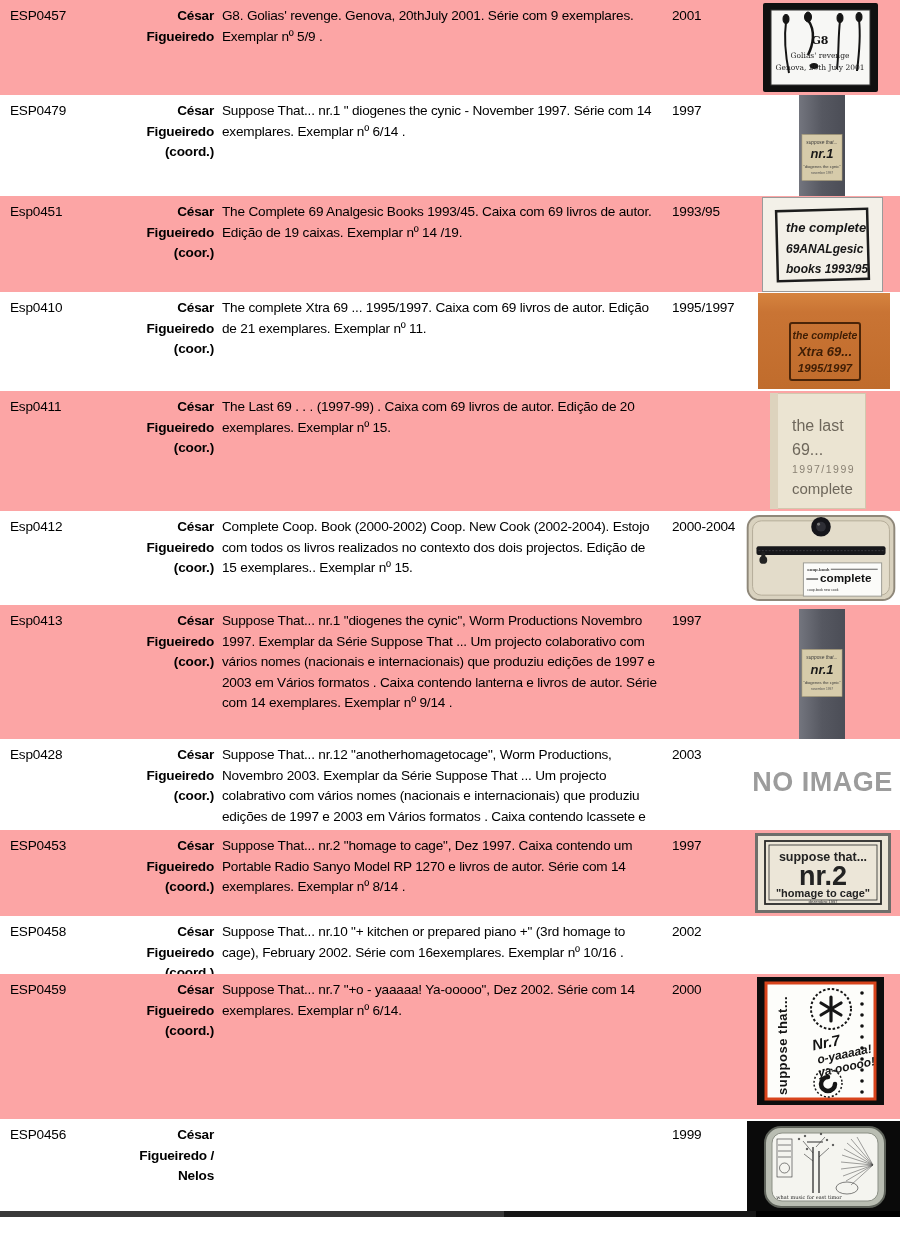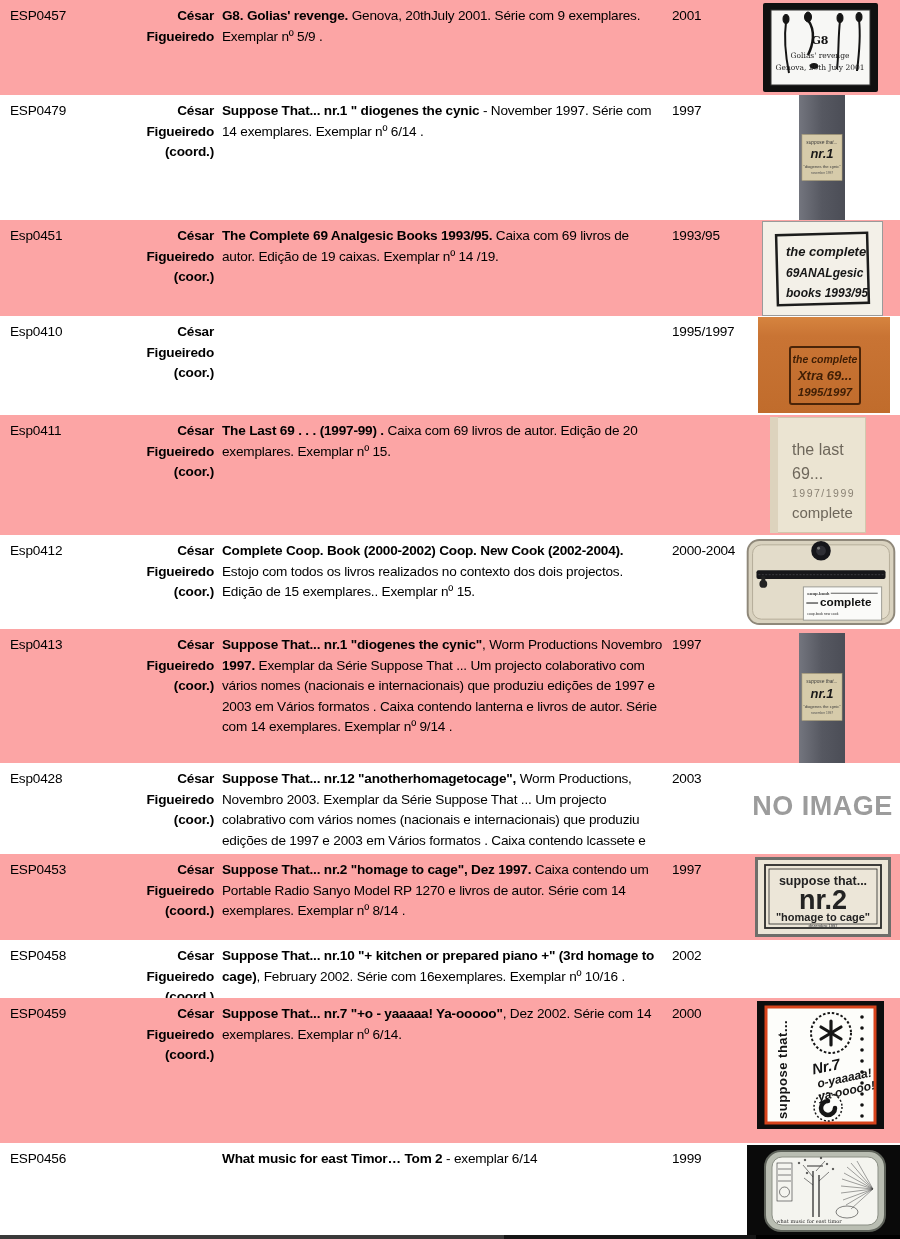--- a/index.html
+++ b/index.html
@@ -4,21 +4,21 @@
 <style>
   html,body{margin:0;padding:0;background:#fff;}
   .page{position:relative;width:900px;height:1239px;background:#fff;overflow:hidden;
         font-family:"Liberation Sans",sans-serif;color:#000;}
   .row{position:relative;width:900px;}
   .row.gray{background:#fca5a5;}
   .cell{position:absolute;top:6px;font-size:13.6px;line-height:20.6px;letter-spacing:-0.2px;}
   .cid{left:10px;width:92px;}
   .cauthor{left:108px;width:106px;font-weight:bold;text-align:right;}
   .cdesc{left:222px;width:441px;}
-  .cdesc .b{font-weight:bold;}
+  .cdesc .b{font-weight:normal;}
   .cyear{left:672px;width:66px;font-weight:normal;word-wrap:break-word;}
   .cthumb{position:absolute;top:0;left:745px;width:155px;height:100%;}
   .thumb{position:absolute;display:block;}
   .noimage{position:absolute;top:28px;left:0;width:100%;text-align:center;
            font-weight:bold;font-size:27px;letter-spacing:0.5px;color:#9c9c9c;}
   .footer{width:900px;height:6px;
           background:linear-gradient(90deg,#3a3a3a 0,#3a3a3a 56%,#161616 56%,#161616 84%,#000 84%);}
   svg text{font-family:"Liberation Sans",sans-serif;}
   svg .serif{font-family:"DejaVu Serif",serif;}
   svg .mono{font-family:"Liberation Mono",monospace;}
@@ -48,21 +48,21 @@
             <ellipse cx="96" cy="14" rx="3" ry="4.5"></ellipse>
           <ellipse cx="51" cy="63" rx="4" ry="2.5"></ellipse>
         </g>
         <text class="serif" x="57" y="41" font-size="11" font-weight="bold" text-anchor="middle" fill="#111">G8</text>
         <text class="serif" x="57" y="55" font-size="7.5" text-anchor="middle" fill="#222">Golias' revenge</text>
         <text class="serif" x="57" y="67" font-size="7.5" text-anchor="middle" fill="#222">Genova, 20th July 2001</text>
       </svg>
     </div>
   </div>
 
-  <div class="row" style="height:125px">
+  <div class="row" style="height:101px">
     <div class="cell cid">ESP0479</div>
     <div class="cell cauthor">César Figueiredo (coord.)</div>
     <div class="cell cdesc"><span class="b">Suppose That... nr.1 " diogenes the cynic</span><span> - November 1997. Série com 14 exemplares. Exemplar nº 6/14 .</span></div>
     <div class="cell cyear">1997</div>
     <div class="cthumb">
       <svg class="thumb" style="left:54px;top:0" width="46" height="127" viewBox="0 0 46 128" preserveAspectRatio="none">
         <defs>
             <linearGradient id="sp1" x1="0" y1="0" x2="1" y2="0">
           <stop offset="0" stop-color="#73757e"></stop>
               <stop offset="0.5" stop-color="#565861"></stop>
@@ -75,38 +75,39 @@
         <text x="23" y="64" font-size="13" font-weight="bold" font-style="italic" text-anchor="middle" fill="#1a1a1a">nr.1</text>
         <text x="23" y="74" font-size="4.2" text-anchor="middle" fill="#3a3a3a">"diogenes the cynic"</text>
         <text x="23" y="80" font-size="3.2" text-anchor="middle" fill="#555">november 1997</text>
       </svg>
     </div>
   </div>
 
   <div class="row gray" style="height:96px">
     <div class="cell cid">Esp0451</div>
     <div class="cell cauthor">César Figueiredo (coor.)</div>
-    <div class="cell cdesc"><span class="b">The Complete 69 Analgesic Books 1993/95.</span><span> Caixa com 69 livros de autor. Edição de 19 caixas. Exemplar nº 14 /19.</span></div>
+    <div class="cell cdesc"><span class="b">The Complete 69 Analgesic Books 1993/45.</span><span> Caixa com 69 livros de autor. Edição de 19 caixas. Exemplar nº 14 /19.</span></div>
     <div class="cell cyear">1993/95</div>
     <div class="cthumb">
       <svg class="thumb" style="left:17px;top:1px" width="121" height="95" viewBox="0 0 121 95">
         <rect x="0.5" y="0.5" width="120" height="94" fill="#f3f0e8" stroke="#9a9a9a"></rect>
         <rect x="15" y="13" width="91" height="70" fill="none" stroke="#1c1c1c" stroke-width="2.5" transform="rotate(-1.5 60 48)"></rect>
         <g fill="#161616" font-style="italic" font-weight="bold">
           <text x="24" y="35" font-size="13">the complete</text>
           <text x="24" y="56" font-size="12">69ANALgesic</text>
           <text x="24" y="76" font-size="12">books 1993/95</text>
         </g>
       </svg>
     </div>
   </div>
 
   <div class="row" style="height:99px">
     <div class="cell cid">Esp0410</div>
     <div class="cell cauthor">César Figueiredo (coor.)</div>
+    <div class="cell cdesc"><span class="b">The complete  Xtra 69 ... 1995/1997.</span><span> Caixa com 69 livros de autor. Edição de 21 exemplares. Exemplar nº 11.</span></div>
     <div class="cell cyear">1995/1997</div>
     <div class="cthumb">
       <svg class="thumb" style="left:13px;top:1px" width="132" height="96" viewBox="0 0 132 96">
         <defs>
             <linearGradient id="or1" x1="0" y1="0" x2="0" y2="1">
           <stop offset="0" stop-color="#d6843f"></stop>
               <stop offset="0.2" stop-color="#c97434"></stop>
               <stop offset="1" stop-color="#c06c2c"></stop>
         </linearGradient>
           </defs>
@@ -270,21 +271,21 @@
         <g>
           <circle cx="71" cy="106" r="14" fill="none" stroke="#161616" stroke-width="1.5" stroke-dasharray="2 2"></circle>
           <path d="M71,100 a7,7 0 1 0 7,7" fill="none" stroke="#161616" stroke-width="4.5" stroke-linecap="round"></path>
         </g>
       </svg>
     </div>
   </div>
 
   <div class="row" style="height:92px">
     <div class="cell cid">ESP0456</div>
-    <div class="cell cdesc"><span class="b">What music for east Timor… Tom 2</span><span> - exemplar 6/14</span></div>
+    <div class="cell cauthor">César Figueiredo / Nelos</div>
     <div class="cell cyear">1999</div>
     <div class="cthumb">
       <svg class="thumb" style="left:2px;top:2px" width="153" height="90" viewBox="0 0 153 90">
         <rect width="153" height="90" fill="#0a0a0a"></rect>
         <rect x="18" y="6" width="120" height="80" rx="16" fill="#b9bdb2" stroke="#5e625a" stroke-width="2"></rect>
         <rect x="25" y="12" width="106" height="68" rx="10" fill="#f4f4ef" stroke="#8b8f85"></rect>
         <g stroke="#2f2f2f" stroke-width="0.6" fill="none">
           <rect x="30" y="18" width="15" height="38"></rect>
           <line x1="31" y1="24" x2="44" y2="24"></line>
             <line x1="31" y1="30" x2="44" y2="30"></line>

